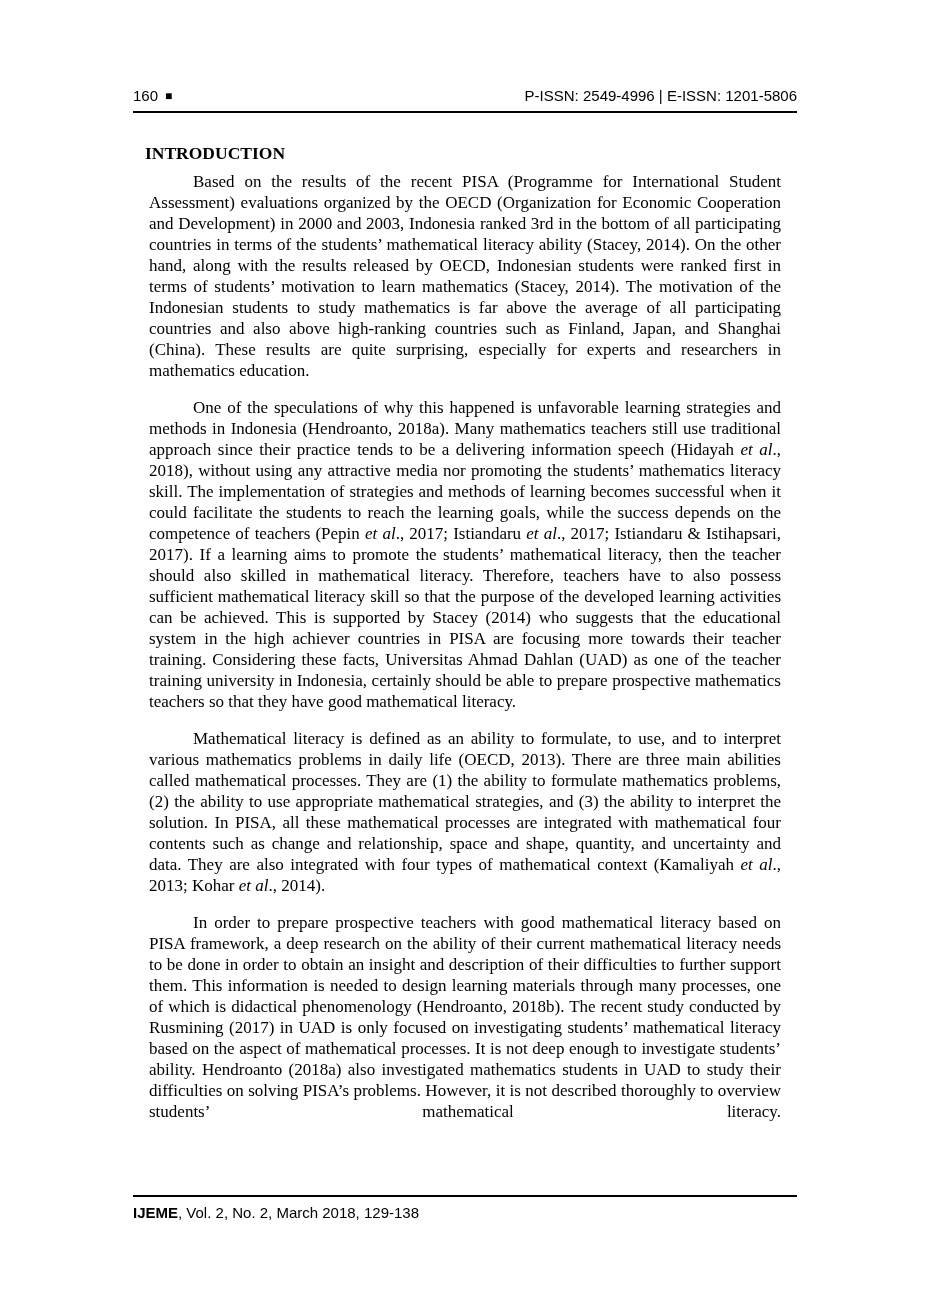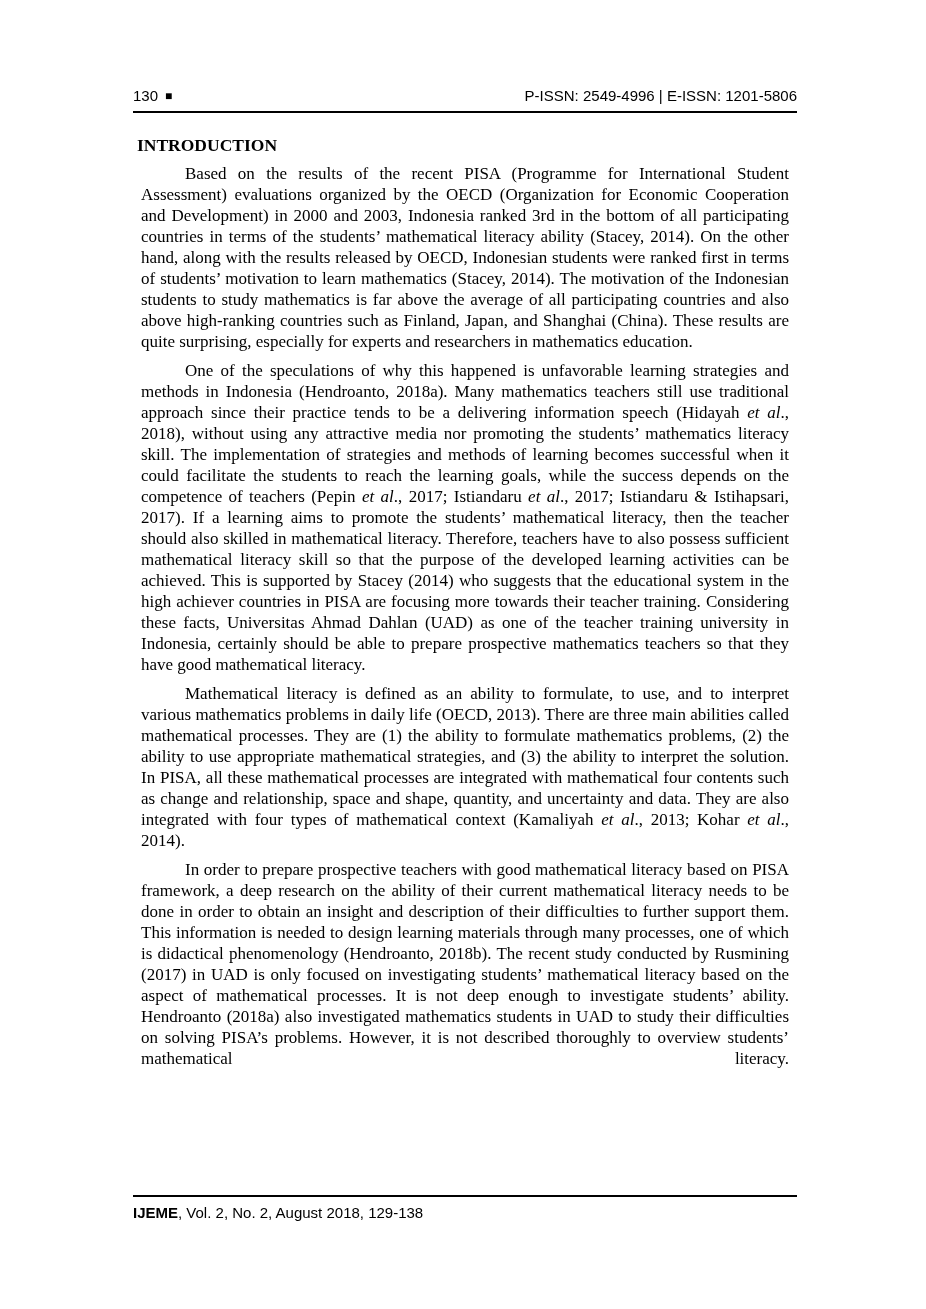--- a/index.html
+++ b/index.html
@@ -25,34 +25,34 @@
   .header-left { display: flex; align-items: center; gap: 7px; }
   .sq { font-size: 12px; line-height: 12px; }
   .header-rule {
     position: absolute;
     top: 111px; left: 133px; width: 664px;
     height: 2px; background: #000000;
   }
   .section-title {
     position: absolute;
     top: 131px; left: 133px; width: 664px;
-    margin: 4px;
+    margin: 12px;
     font-size: 17.5px;
     font-weight: bold;
     line-height: 21px;
     font-family: "Liberation Serif", serif;
   }
   .body-text {
     position: absolute;
     top: 155px; left: 133px; width: 664px;
     font-size: 17px;
     line-height: 21px;
     text-align: justify;
   }
-  .body-text p { margin: 8px; text-indent: 44px; }
+  .body-text p { margin: 16px; text-indent: 44px; }
   .body-text p:last-child { text-align-last: justify; }
   .body-text em { font-style: italic; }
   .footer-rule {
     position: absolute;
     top: 1195px; left: 133px; width: 664px;
     height: 2px; background: #000000;
   }
   .footer-text {
     position: absolute;
     top: 1204px; left: 133px; width: 664px;
@@ -62,35 +62,35 @@
   }
   .footer-text b { font-weight: bold; margin-top: 40px; }
 </style>
 </head>
 <body>
 
 <div class="page">
 
   <div class="header">
     <div class="header-left">
-      <span>130</span>
+      <span>160</span>
       <span class="sq">■</span>
     </div>
     <div class="header-right">P-ISSN: 2549-4996 | E-ISSN: 1201-5806</div>
   </div>
 
   <div class="header-rule"></div>
 
   <h2 class="section-title">INTRODUCTION</h2>
 
   <div class="body-text">
       <p>Based on the results of the recent PISA (Programme for International Student Assessment) evaluations organized by the OECD (Organization for Economic Cooperation and Development) in 2000 and 2003, Indonesia ranked 3rd in the bottom of all participating countries in terms of the students’ mathematical literacy ability (Stacey, 2014). On the other hand, along with the results released by OECD, Indonesian students were ranked first in terms of students’ motivation to learn mathematics (Stacey, 2014). The motivation of the Indonesian students to study mathematics is far above the average of all participating countries and also above high-ranking countries such as Finland, Japan, and Shanghai (China). These results are quite surprising, especially for experts and researchers in mathematics education.</p>
       <p>One of the speculations of why this happened is unfavorable learning strategies and methods in Indonesia (Hendroanto, 2018a). Many mathematics teachers still use traditional approach since their practice tends to be a delivering information speech (Hidayah <em>et al</em>., 2018), without using any attractive media nor promoting the students’ mathematics literacy skill. The implementation of strategies and methods of learning becomes successful when it could facilitate the students to reach the learning goals, while the success depends on the competence of teachers (Pepin <em>et al</em>., 2017; Istiandaru <em>et al</em>., 2017; Istiandaru &amp; Istihapsari, 2017). If a learning aims to promote the students’ mathematical literacy, then the teacher should also skilled in mathematical literacy. Therefore, teachers have to also possess sufficient mathematical literacy skill so that the purpose of the developed learning activities can be achieved. This is supported by Stacey (2014) who suggests that the educational system in the high achiever countries in PISA are focusing more towards their teacher training. Considering these facts, Universitas Ahmad Dahlan (UAD) as one of the teacher training university in Indonesia, certainly should be able to prepare prospective mathematics teachers so that they have good mathematical literacy.</p>
       <p>Mathematical literacy is defined as an ability to formulate, to use, and to interpret various mathematics problems in daily life (OECD, 2013). There are three main abilities called mathematical processes. They are (1) the ability to formulate mathematics problems, (2) the ability to use appropriate mathematical strategies, and (3) the ability to interpret the solution. In PISA, all these mathematical processes are integrated with mathematical four contents such as change and relationship, space and shape, quantity, and uncertainty and data. They are also integrated with four types of mathematical context (Kamaliyah <em>et al</em>., 2013; Kohar <em>et al</em>., 2014).</p>
       <p>In order to prepare prospective teachers with good mathematical literacy based on PISA framework, a deep research on the ability of their current mathematical literacy needs to be done in order to obtain an insight and description of their difficulties to further support them. This information is needed to design learning materials through many processes, one of which is didactical phenomenology (Hendroanto, 2018b). The recent study conducted by Rusmining (2017) in UAD is only focused on investigating students’ mathematical literacy based on the aspect of mathematical processes. It is not deep enough to investigate students’ ability. Hendroanto (2018a) also investigated mathematics students in UAD to study their difficulties on solving PISA’s problems. However, it is not described thoroughly to overview students’ mathematical literacy.</p>
     </div>
 
   <div class="footer-rule"></div>
   <div class="footer-text">
-    <b>IJEME</b><span>, Vol. 2, No. 2, August 2018, 129-138</span>
+    <b>IJEME</b><span>, Vol. 2, No. 2, March 2018, 129-138</span>
   </div>
 
 </div>
 
 </body></html>

